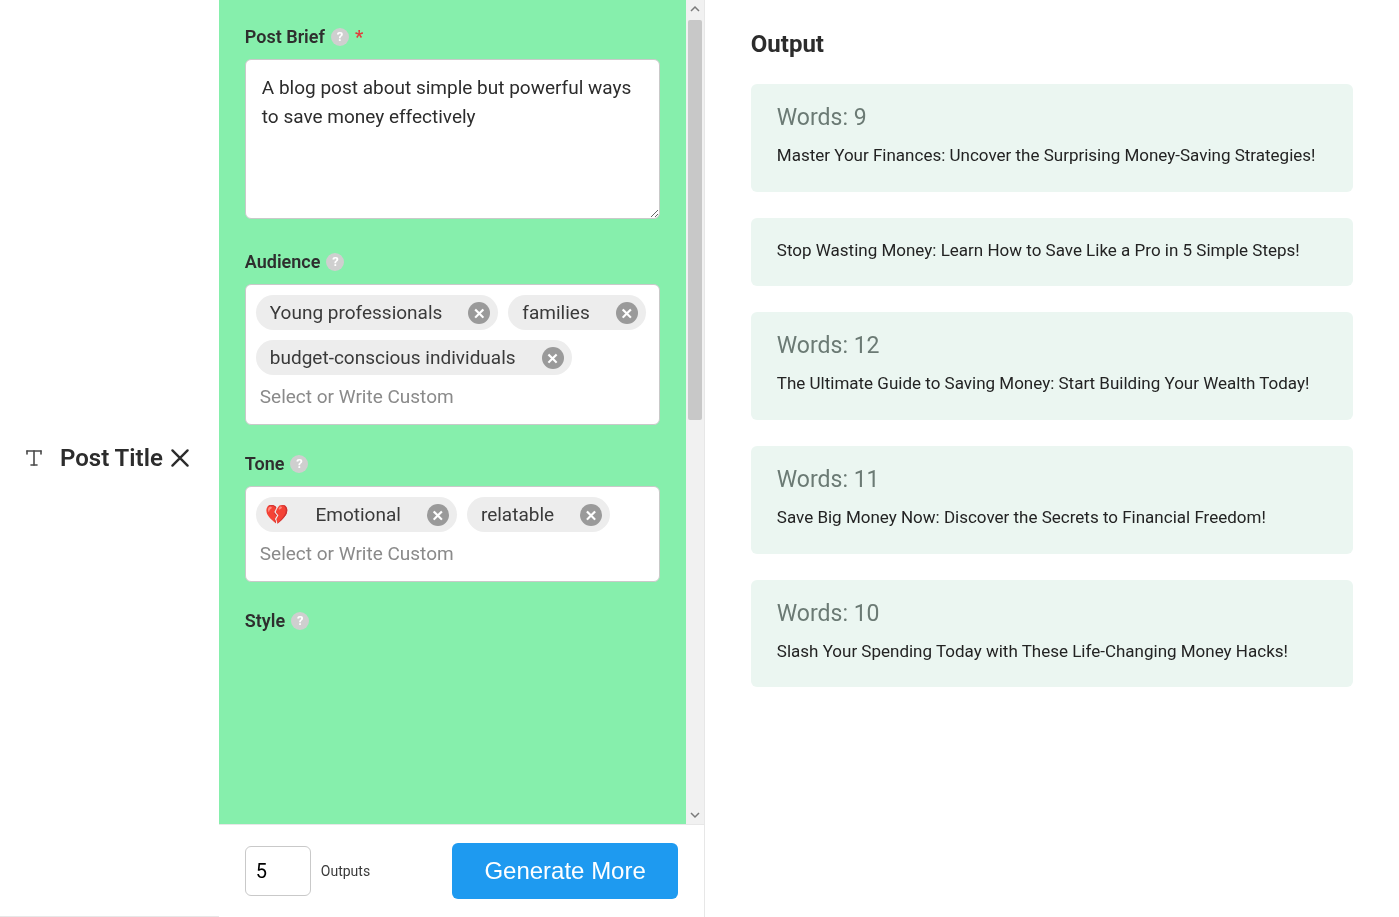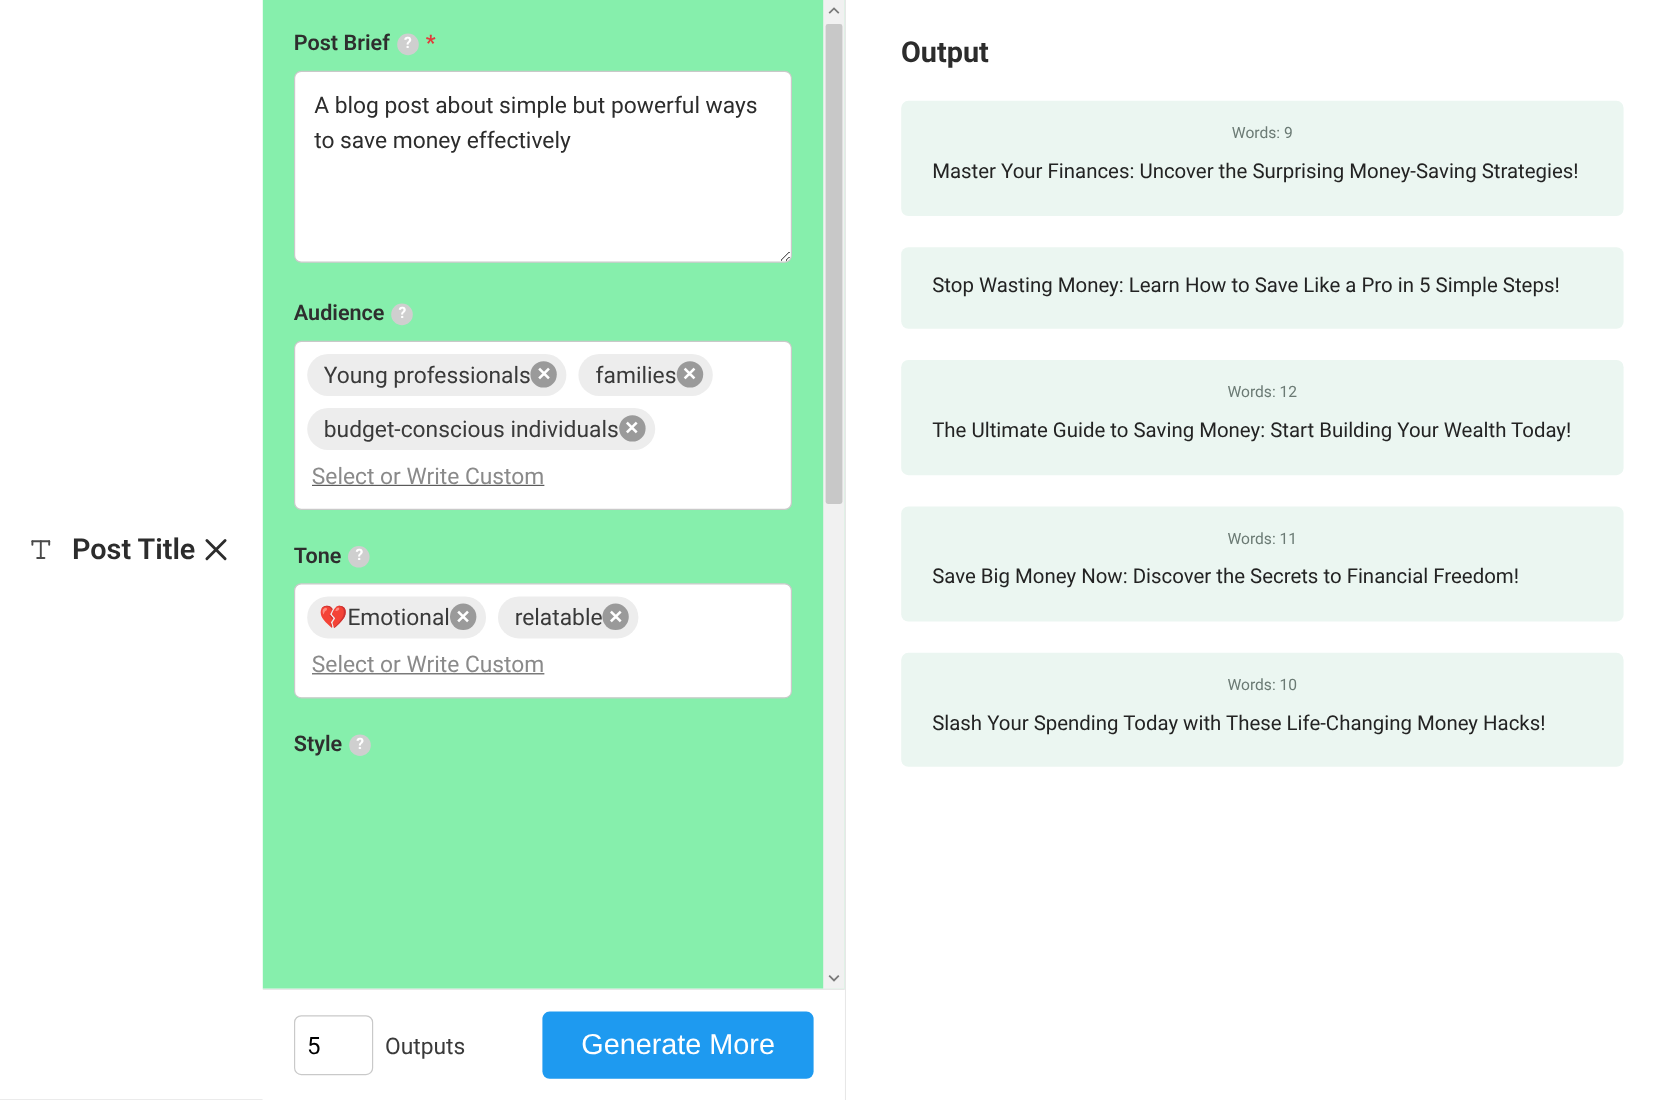--- a/index.html
+++ b/index.html
@@ -134,22 +134,22 @@
     padding: 10px 10px 2px 10px;
     background: #fff;
   }
   .tag-row {
     display: flex;
     flex-wrap: wrap;
     gap: 10px;
   }
   .tag {
     display: inline-flex;
-    align-items: flex-start;
-    gap: 0;
+    align-items: flex-end;
+    gap: 26px;
     background: #ededed;
     border-radius: 999px;
     padding: 6px 8px 6px 14px;
     font-size: 19px;
     color: #3a3a3a;
   }
   .tag-emoji { margin-left: -4px; }
   .tag-remove {
     width: 22px; height: 22px;
     border-radius: 50%;
@@ -166,21 +166,20 @@
   }
   .tag-input {
     border: none;
     outline: none;
     width: 100%;
     font-size: 19px;
     padding: 10px 4px 14px 4px;
     color: #5a5a5a;
     font-family: inherit;
     background: transparent;
-    text-decoration: underline;
   }
   .tag-input::placeholder { color: #8a8a8a; }
 
   .sidebar-footer {
     flex: 0 0 auto;
     display: flex;
     align-items: center;
     justify-content: space-between;
     padding: 18px 26px;
     border-top: 1px solid #e7e7e7;
@@ -193,21 +192,21 @@
   }
   .num-input {
     width: 66px;
     height: 50px;
     border: 1px solid #c9c9c9;
     border-radius: 6px;
     font-size: 20px;
     padding: 0 10px;
     font-family: inherit;
   }
-  .outputs-label { font-size: 19px; color: #3a3a3a; }
+  .outputs-label { font-size: 14px; color: #3a3a3a; }
   .generate-btn {
     background: #1e9af0;
     color: #fff;
     border: none;
     border-radius: 6px;
     font-size: 24px;
     font-weight: 500;
     padding: 14px 32px;
     cursor: pointer;
   }
@@ -223,24 +222,23 @@
     font-weight: 700;
     margin-bottom: 26px;
   }
   .result-card {
     background: #ebf6f1;
     border-radius: 6px;
     padding: 20px 26px 24px 26px;
     margin-bottom: 26px;
   }
   .word-count {
-    font-size: 13px;
+    font-size: 23px;
     color: #6b7a74;
     margin-bottom: 12px;
-    text-align: center;
   }
   .result-title {
     font-size: 17px;
     color: #232323;
     line-height: 1.45;
   }
 </style>
 </head>
 <body>
 

